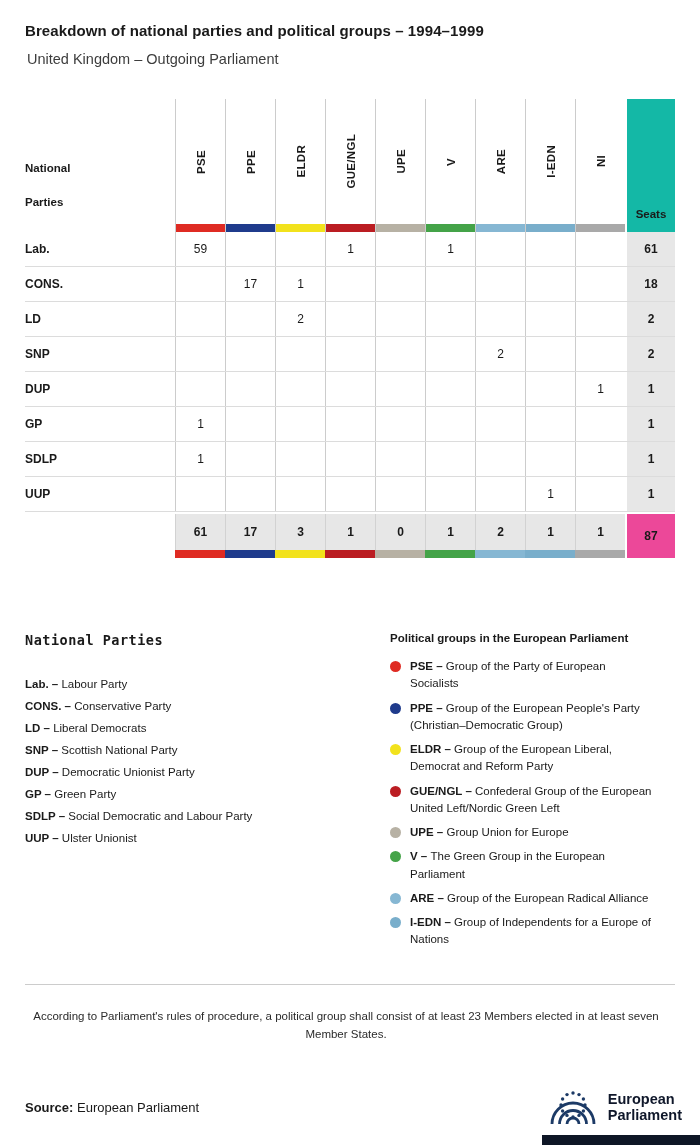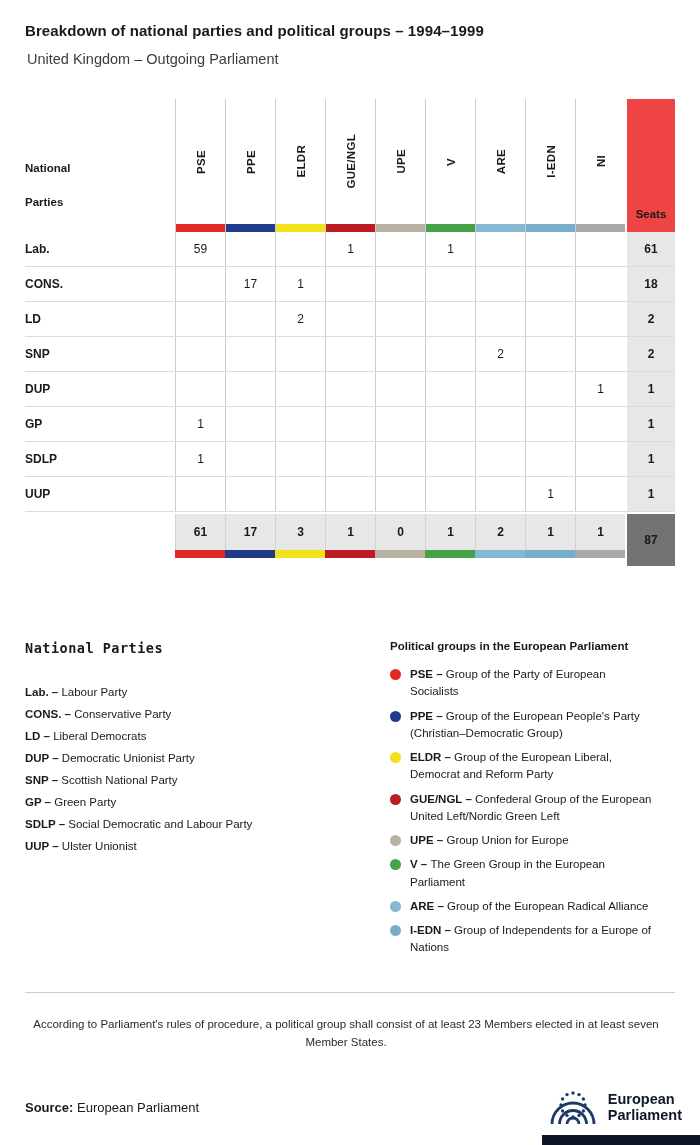--- a/index.html
+++ b/index.html
@@ -14,38 +14,38 @@
   
   .table { margin: 32px 25px 0 25px; width: 650px; }
   .thead { display: flex; height: 133px; }
   .corner { width: 150px; display: flex; flex-direction: column; justify-content: flex-end;
             padding-bottom: 20px; font-size: 11.5px; font-weight: bold; line-height: 1.55; gap: 16px; }
   .th-group { width: 50px; border-left: 1px solid #cccccc; display: flex; flex-direction: column; }
   .th-label { flex: 1; display: flex; justify-content: center; align-items: center; }
   .vtext { writing-mode: vertical-rl; transform: rotate(180deg); font-size: 11.5px;
            font-weight: bold; letter-spacing: .3px; white-space: nowrap; }
   .th-bar { height: 8px; width: 100%; }
-  .seats-head { width: 48px; margin-left: 2px; background: #ef4444; display: flex;
+  .seats-head { width: 48px; margin-left: 2px; background: #14b8a6; display: flex;
                 align-items: flex-end; justify-content: center; padding-bottom: 12px;
                 font-size: 11.5px; font-weight: bold; }
 
   .trow { display: flex; height: 35px; border-bottom: 1px solid #dcdcdc; }
   .td-party { width: 150px; font-weight: bold; font-size: 12px; display: flex; align-items: center; }
   .td-val { width: 50px; border-left: 1px solid #cccccc; font-size: 12px; display: flex;
             align-items: center; justify-content: center; }
   .td-seats { width: 48px; margin-left: 2px; background: #e7e7e7; font-weight: bold; font-size: 12px;
               display: flex; align-items: center; justify-content: center; }
 
   .totals { display: flex; margin-top: 2px; }
   .tot-spacer { width: 150px; }
   .tot-col { width: 50px; display: flex; flex-direction: column; }
   .tot-val { height: 36px; background: #e7e7e7; border-left: 1px solid #d2d2d2; display: flex;
              align-items: center; justify-content: center; font-weight: bold; font-size: 12px; }
   .tot-bar { height: 8px; width: 100%; }
-  .tot-seats { width: 48px; margin-left: 2px; height: 52px; background: #737373; display: flex;
+  .tot-seats { width: 48px; margin-left: 2px; height: 44px; background: #ec4899; display: flex;
                align-items: center; justify-content: center; font-weight: bold; font-size: 12px; }
 
   
   .legends { display: flex; margin: 74px 25px 0 25px; }
   .legend-parties { width: 365px; }
   .lp-head { font-family: "DejaVu Sans Mono", monospace; font-size: 13.5px; font-weight: bold;
              margin-bottom: 25px; letter-spacing: .5px; }
   .lp-item { font-size: 11.5px; line-height: 22px; color: #1a1a1a; }
   .abbr { font-weight: bold; }
   .legend-groups { width: 262px; }
@@ -287,22 +287,22 @@
       </div>
   </div>
 
   <div class="legends">
     <div class="legend-parties">
       <div class="lp-head">National Parties</div>
       <div>
           <div class="lp-item"><span class="abbr">Lab. – </span>Labour Party</div>
           <div class="lp-item"><span class="abbr">CONS. – </span>Conservative Party</div>
           <div class="lp-item"><span class="abbr">LD – </span>Liberal Democrats</div>
+          <div class="lp-item"><span class="abbr">SNP – </span>Scottish National Party</div>
           <div class="lp-item"><span class="abbr">DUP – </span>Democratic Unionist Party</div>
-          <div class="lp-item"><span class="abbr">SNP – </span>Scottish National Party</div>
           <div class="lp-item"><span class="abbr">GP – </span>Green Party</div>
           <div class="lp-item"><span class="abbr">SDLP – </span>Social Democratic and Labour Party</div>
           <div class="lp-item"><span class="abbr">UUP – </span>Ulster Unionist</div>
         </div>
     </div>
     <div class="legend-groups">
       <div class="lg-head">Political groups in the European Parliament</div>
       <div>
           <div class="lg-item">
             <div class="lg-dot" style="background: rgb(223, 43, 35);"></div>

